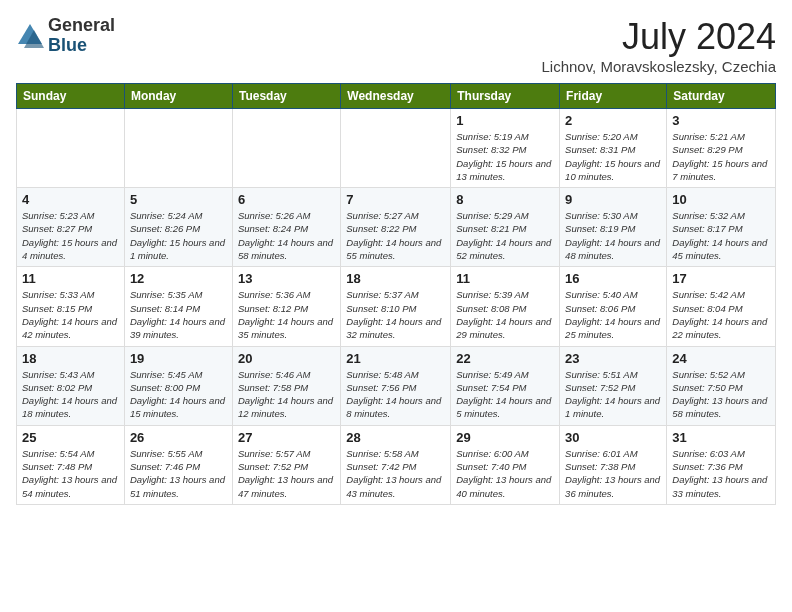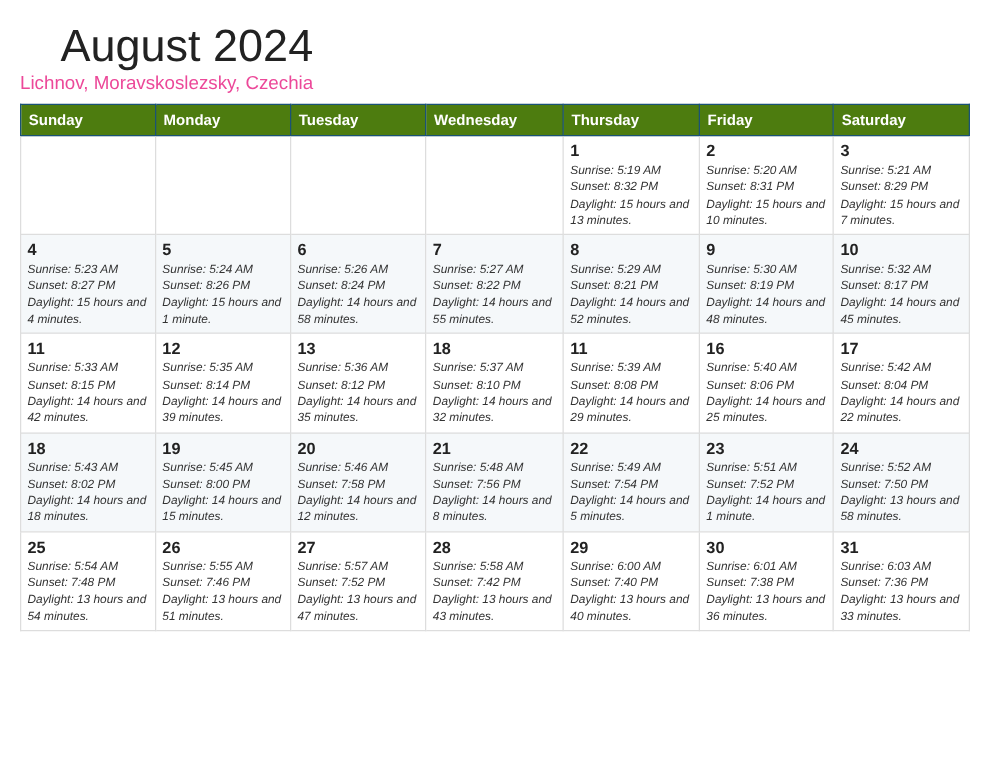--- a/index.html
+++ b/index.html
@@ -35,21 +35,21 @@
     .title-block {
       text-align: right;
     }
     .month-year {
       font-size: 36px;
       font-weight: normal;
       color: #222;
     }
     .location {
       font-size: 15px;
-      color: #ec4899;
+      color: #404040;
     }
     table {
       width: 100%;
       border-collapse: collapse;
     }
     thead tr {
       background-color: #4d7c0f;
     }
     thead th {
       color: #fff;
@@ -86,22 +86,32 @@
       font-style: italic;
     }
     td.empty {
       background: #fff;
     }
   </style>
 </head>
 <body>
 
 <div class="header">
+  <div class="logo">
+    <svg class="logo-icon" viewBox="0 0 28 28" xmlns="http://www.w3.org/2000/svg">
+      <polygon points="14,2 26,22 2,22" fill="#2471a3" opacity="0.85"></polygon>
+      <polygon points="18,8 28,26 8,26" fill="#1a5276" opacity="0.6"></polygon>
+    </svg>
+    <div class="logo-text">
+      <span class="logo-general">General</span><br>
+      <span class="logo-blue">Blue</span>
+    </div>
+  </div>
   <div class="title-block">
-    <div class="month-year">August 2024</div>
+    <div class="month-year">July 2024</div>
     <div class="location">Lichnov, Moravskoslezsky, Czechia</div>
   </div>
 </div>
 
 <table>
   <thead>
     <tr>
     <th>Sunday</th>
         <th>Monday</th>
         <th>Tuesday</th>

